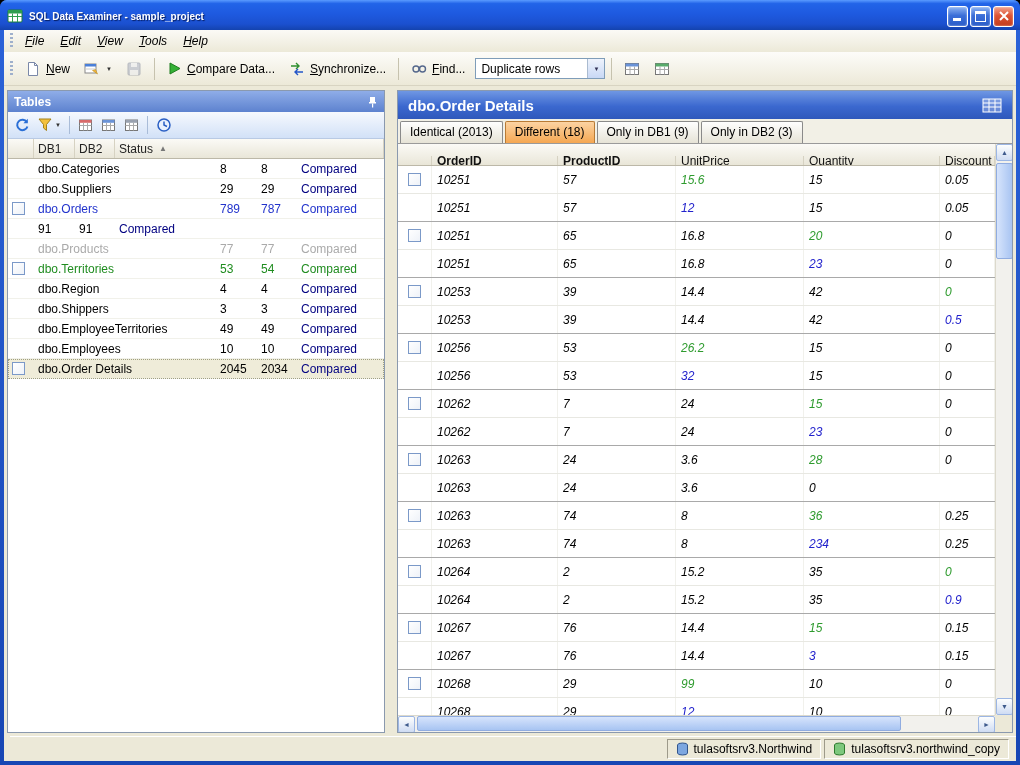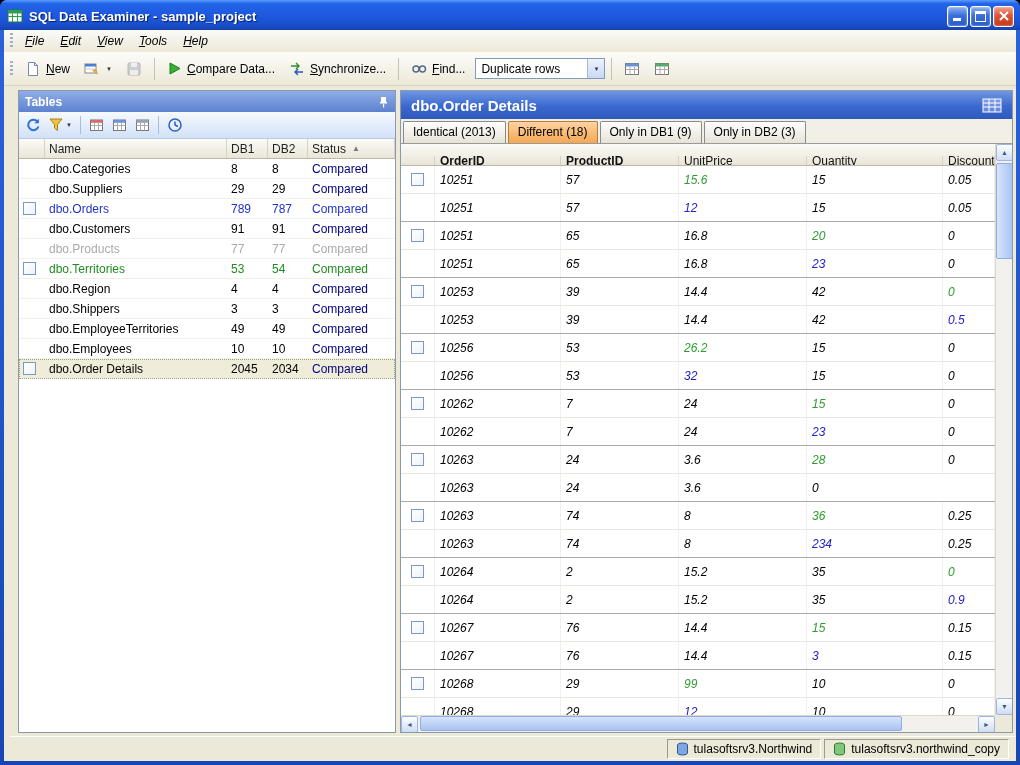--- a/index.html
+++ b/index.html
@@ -4,21 +4,21 @@
 <style>
   * { box-sizing: border-box; margin:0; padding:0; }
   html,body { width:1020px; height:765px; }
   body { font-family:"Liberation Sans","DejaVu Sans",sans-serif; font-size:12px; color:#000; background:#000; overflow:hidden; position:relative; }
 
   .window { position:absolute; inset:0; background:linear-gradient(180deg,#2b63d9,#1746b4); border-radius:7px 7px 0 0; }
 
   
   .titlebar { position:absolute; top:0; left:0; right:0; height:30px; display:flex; align-items:center; padding:2px 6px 0 7px; gap:6px;
     background:linear-gradient(180deg,#5a9bff 0%, #2264e8 12%, #1e5ae0 45%, #1b50cf 80%, #1443ae 100%); border-radius:7px 7px 0 0; }
-  .title-text { flex:1; color:#fff; font-weight:bold; font-size:13px; text-shadow:1px 1px 1px rgba(0,20,80,.85); white-space:nowrap; overflow:hidden; }
+  .title-text { flex:1; color:#fff; font-weight:bold; font-size:10px; text-shadow:1px 1px 1px rgba(0,20,80,.85); white-space:nowrap; overflow:hidden; }
   .tb-buttons { display:flex; gap:2px; }
   .tbb { width:21px; height:21px; border:1px solid #fff; border-radius:3px; display:flex; align-items:center; justify-content:center;
     background:linear-gradient(180deg,#8db3f2,#3b6ed8 45%,#2a5cc8); box-shadow:inset 0 0 2px rgba(255,255,255,.7); }
   .tbb.close { background:linear-gradient(180deg,#f2a28c,#dd5436 45%,#c33b1a); }
 
   
   .client { position:absolute; left:4px; right:4px; top:30px; bottom:4px; background:#ece9d8; display:flex; flex-direction:column; overflow:hidden; }
 
   .menubar { height:22px; flex:0 0 auto; display:flex; align-items:center; background:linear-gradient(180deg,#fbfaf6,#ece9d8); padding-left:2px; }
   .grip { width:3px; height:16px; margin:0 4px; background:repeating-linear-gradient(180deg,#9fb0cc 0 2px, transparent 2px 4px); }
@@ -28,21 +28,21 @@
   .toolbar { height:34px; flex:0 0 auto; display:flex; align-items:center; background:linear-gradient(180deg,#fdfcf9,#ece9d8); border-bottom:1px solid #d8d4c2; padding:0 2px; gap:2px; }
   .tbtn { display:flex; align-items:center; gap:5px; padding:4px 5px; border:1px solid transparent; border-radius:2px; white-space:nowrap; }
   .tbtn.disabled { opacity:.45; }
   .tsep { width:1px; height:22px; background:#c6c2ae; margin:0 4px; }
   .dd-arrow { font-size:6px; color:#333; margin-left:1px; }
   .combo { display:flex; align-items:center; height:21px; width:130px; border:1px solid #7f9db9; background:#fff; margin-left:2px; }
   .combo-text { flex:1; padding:0 5px; white-space:nowrap; overflow:hidden; }
   .combo-btn { width:17px; height:100%; border-left:1px solid #aabbd0; background:linear-gradient(180deg,#eef3fc,#c8d8f5); display:flex; align-items:center; justify-content:center; font-size:6px; color:#335; }
 
   
-  .main { flex:1; min-height:0; display:flex; padding:4px 3px 3px 14px; gap:4px; }
+  .main { flex:1; min-height:0; display:flex; padding:4px 3px 3px 3px; gap:12px; }
   .panel { border:1px solid #8a99ae; background:#fff; display:flex; flex-direction:column; min-width:0; overflow:hidden; }
   .left-panel { width:378px; flex:0 0 auto; }
   .right-panel { flex:1; }
 
   
   .tables-header { height:21px; flex:0 0 auto; background:linear-gradient(180deg,#8fadе8,#5d82cf); background:linear-gradient(180deg,#8fade8,#5d82cf); color:#fff; font-weight:bold; font-size:12px; display:flex; align-items:center; padding:0 6px; }
   .tables-header .spacer { flex:1; }
   .ltoolbar { height:27px; flex:0 0 auto; background:linear-gradient(180deg,#f6f9fe,#d2e1f7); border-bottom:1px solid #b9cae4; display:flex; align-items:center; gap:2px; padding:0 3px; }
   .lbtn { height:22px; display:flex; align-items:center; justify-content:center; padding:0 3px; border-radius:2px; gap:1px; }
   .lsep { width:1px; height:18px; background:#a9bcd8; margin:0 3px; }
@@ -316,21 +316,20 @@
                 <svg width="16" height="16">
                   <circle cx="8" cy="8" r="6" fill="#eaf1fd" stroke="#2a5fc4" stroke-width="1.5"></circle>
                   <path d="M8 4.5 V8 L11 9.5" stroke="#2a5fc4" stroke-width="1.5" fill="none"></path>
                 </svg>
               </span>
           </span>
         </div>
 
         <div class="lgrid-header">
           <span class="lh lw-check"></span>
-          <span class="lh lw-name">Name</span>
           <span class="lh lw-db1">DB1</span>
           <span class="lh lw-db2">DB2</span>
           <span class="lh lw-status">
             <span>Status</span>
             <span class="sort-arrow">▲</span>
           </span>
         </div>
         <div class="lgrid-body">
             <div class="lrow color-default">
               <span class="lc lc-check"></span>
@@ -350,21 +349,20 @@
               <span class="lc lc-check">
                 <span class="cb"></span>
               </span>
               <span class="lc lc-name">dbo.Orders</span>
               <span class="lc lc-db1">789</span>
               <span class="lc lc-db2">787</span>
               <span class="lc lc-status">Compared</span>
             </div>
             <div class="lrow color-default">
               <span class="lc lc-check"></span>
-              <span class="lc lc-name">dbo.Customers</span>
               <span class="lc lc-db1">91</span>
               <span class="lc lc-db2">91</span>
               <span class="lc lc-status">Compared</span>
             </div>
             <div class="lrow color-gray">
               <span class="lc lc-check"></span>
               <span class="lc lc-name">dbo.Products</span>
               <span class="lc lc-db1">77</span>
               <span class="lc lc-db2">77</span>
               <span class="lc lc-status">Compared</span>

